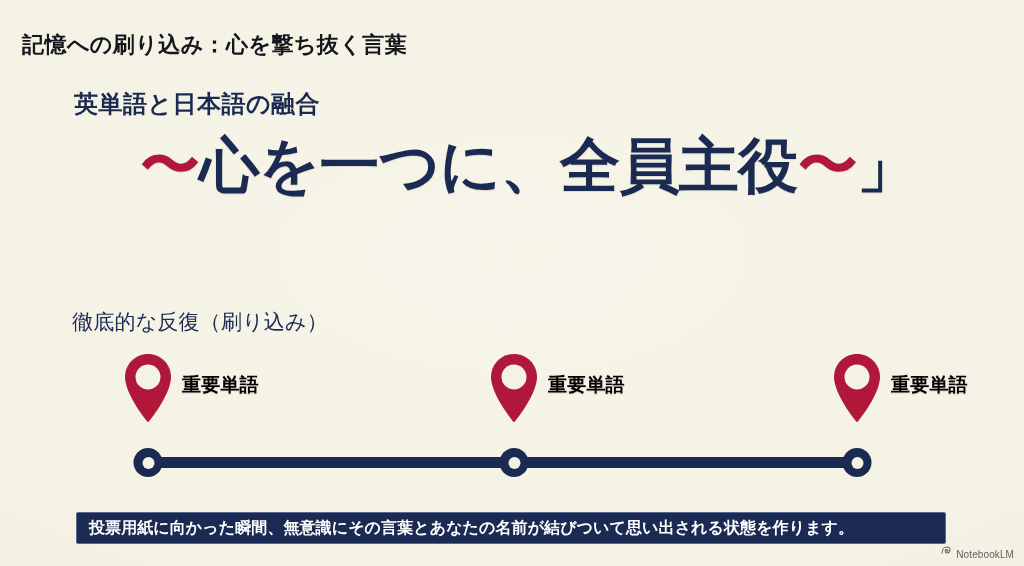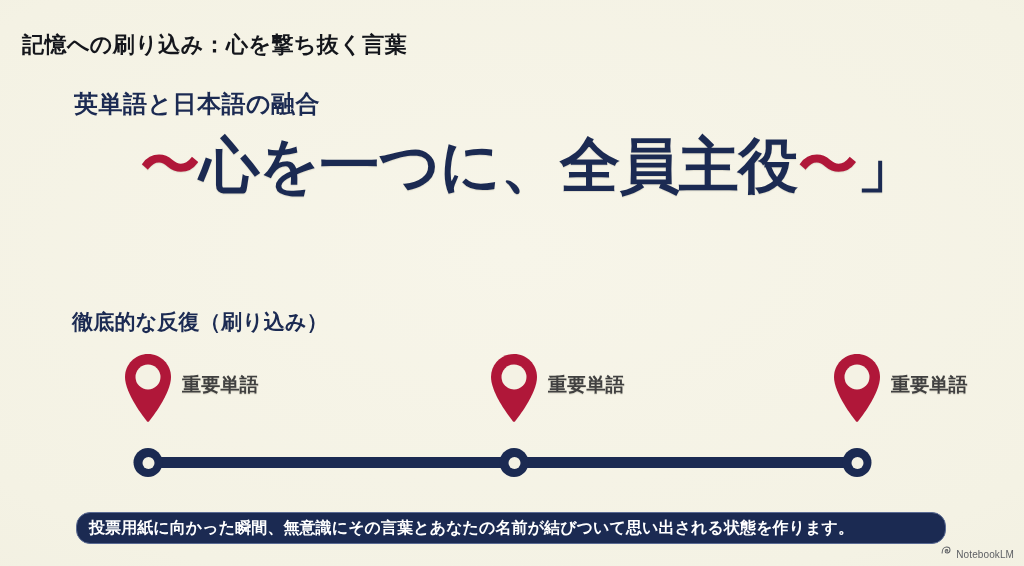--- a/index.html
+++ b/index.html
@@ -82,21 +82,21 @@
     letter-spacing:-0.01em;
     text-shadow:0 1px 1px rgba(120,115,90,0.18);
   }
   .hero-line2 .tilde { color:#b01739; }
 
   
   .section-label {
     position:absolute;
     left:72px; top:308px;
     font-size:21px;
-    font-weight:bold;
+    font-weight:normal;
     letter-spacing:0.01em;
     color:#1b2a52;
     white-space:nowrap;
   }
 
   
   .timeline {
     position:absolute;
     left:0; top:352px;
     width:1024px; height:126px;
@@ -124,21 +124,21 @@
   }
 
   .pin svg { display:block; width:56px; height:76px; }
 
   .pin-label {
     position:absolute;
     left:34px; top:20px;
     font-size:19px;
     font-weight:bold;
     letter-spacing:0.01em;
-    color:#404040;
+    color:#000000;
     white-space:nowrap;
     text-shadow:0 1px 1px rgba(120,115,90,0.22);
   }
 
   .node {
     position:absolute;
     left:50%; top:96px;
     transform:translateX(-50%);
     width:29px; height:29px;
     border-radius:50%;
@@ -155,21 +155,21 @@
     background:#f4f2e4;
   }
 
   
   .caption-banner {
     position:absolute;
     left:76px; top:512px;
     width:870px; height:32px;
     background:#1b2a52;
     border:1px solid #5a6a92;
-    border-radius:14px;
+    border-radius:2px;
     display:flex;
     align-items:center;
     padding:0 12px;
   }
   .caption-text {
     font-size:16px;
     font-weight:bold;
     letter-spacing:0.005em;
     color:#ffffff;
     white-space:nowrap;

